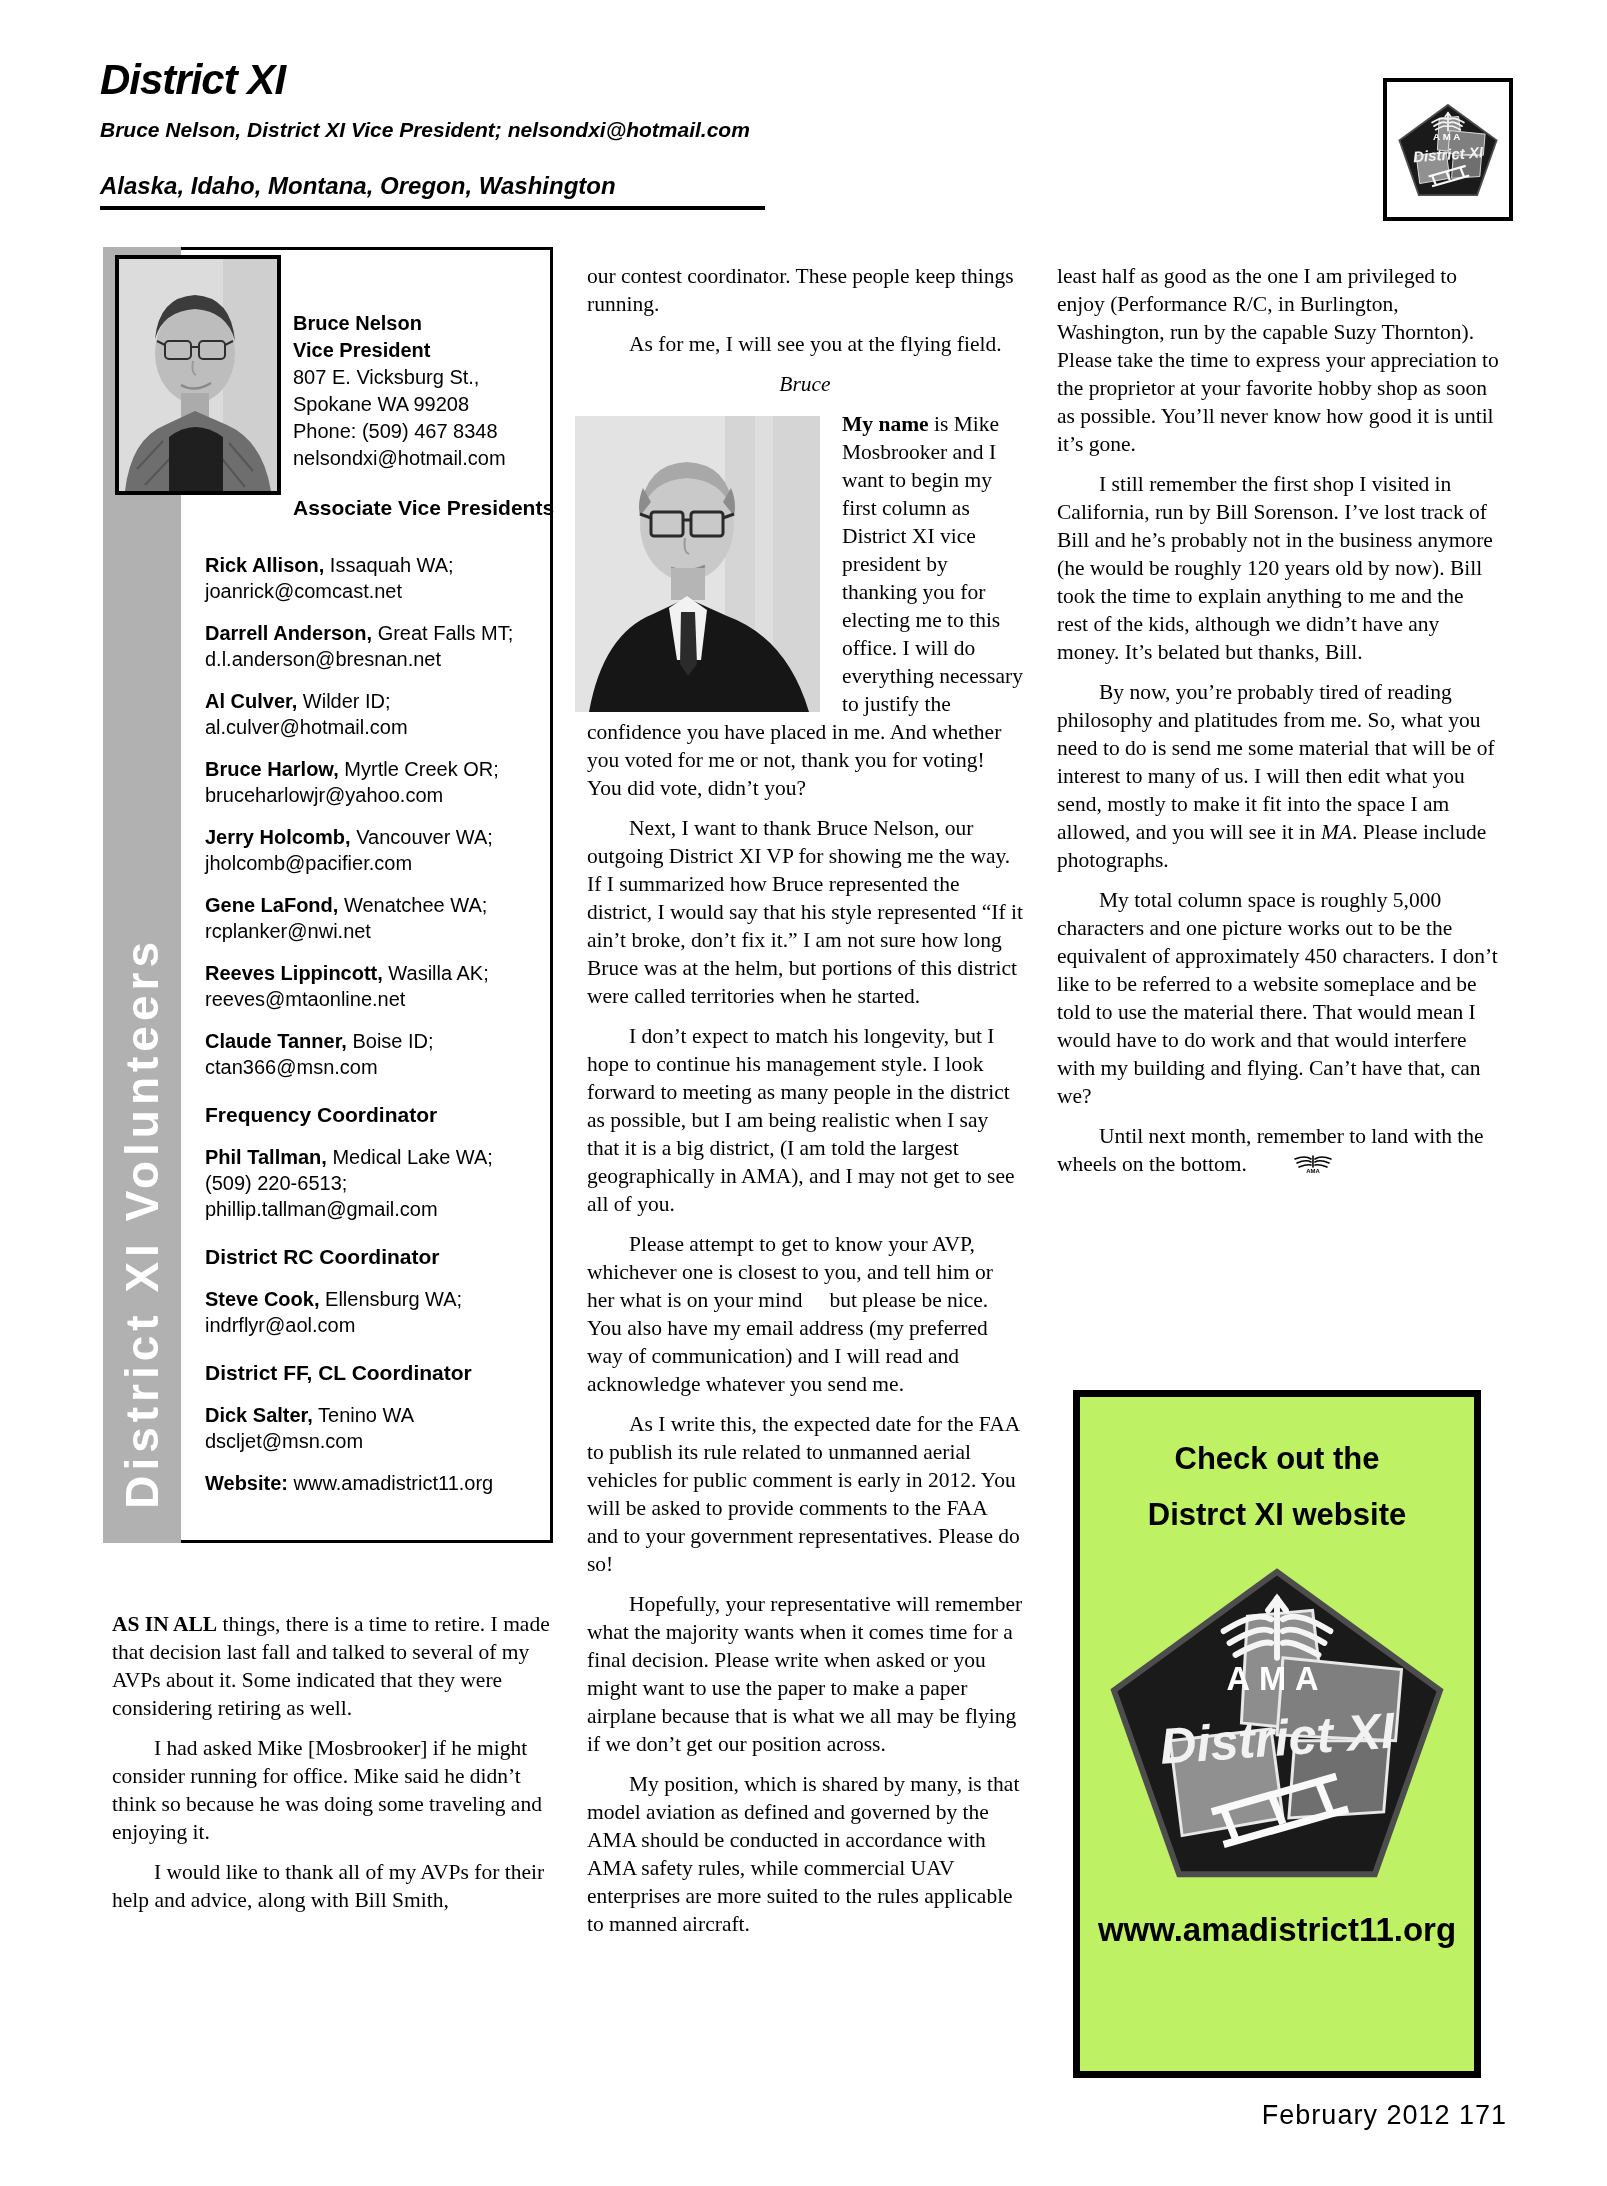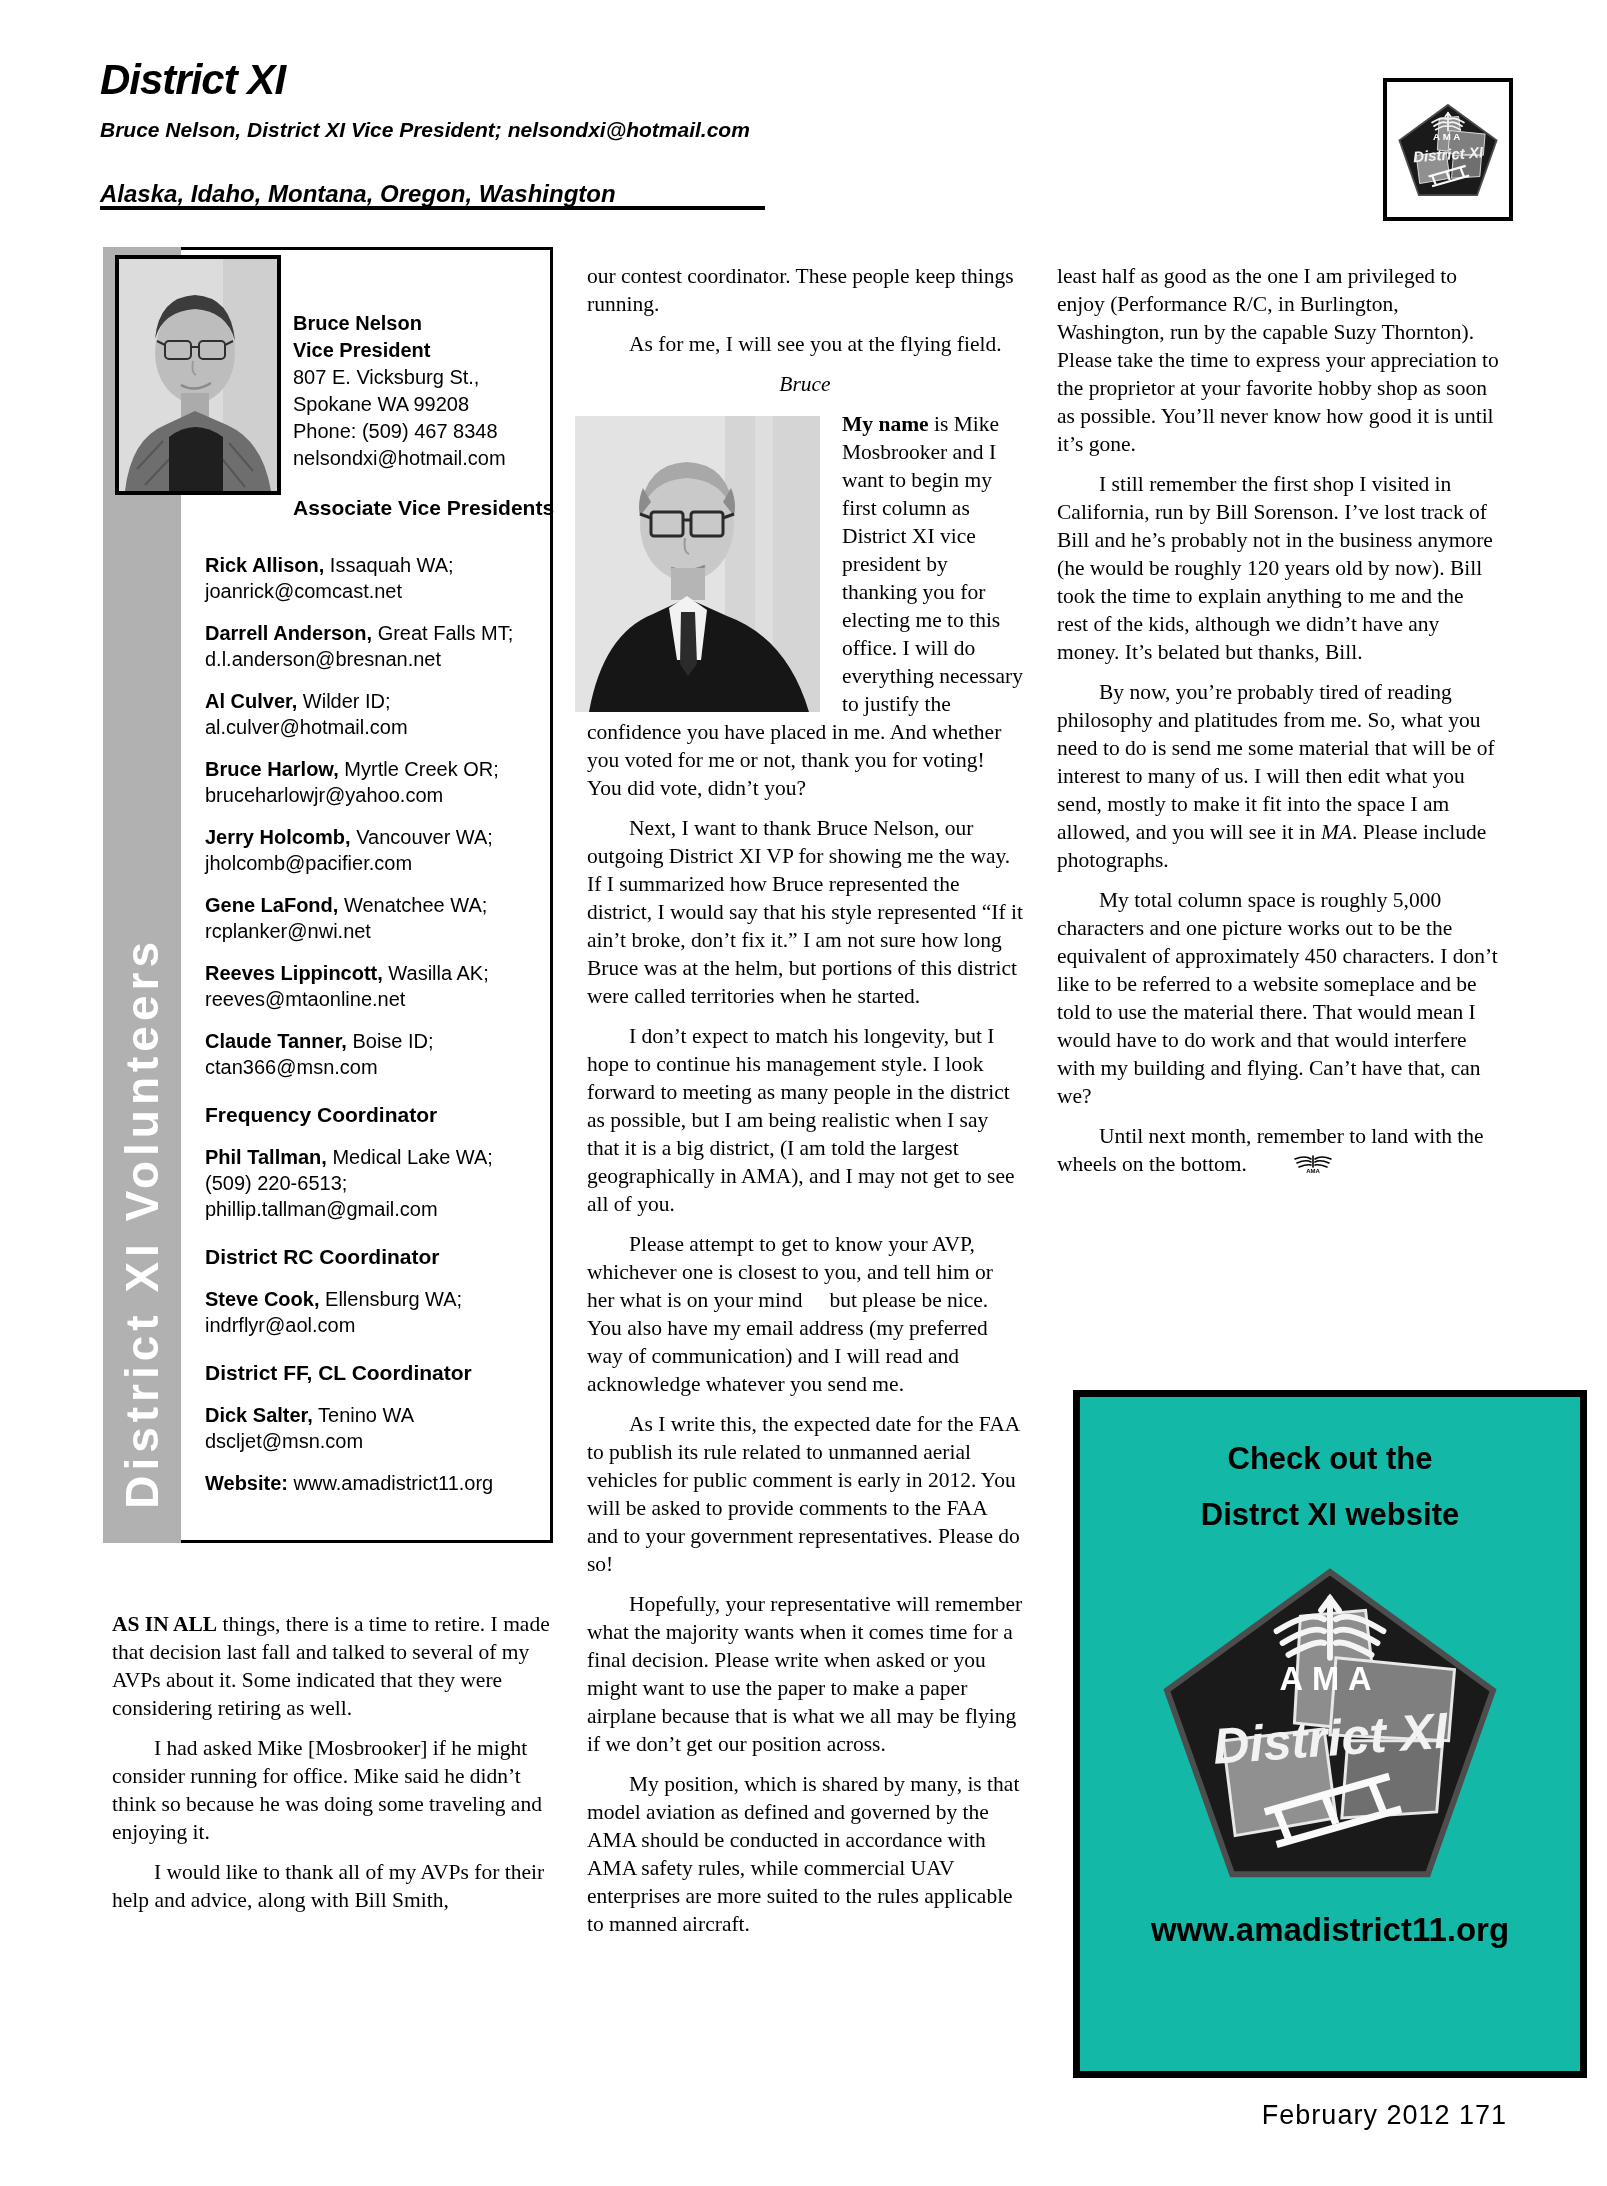--- a/index.html
+++ b/index.html
@@ -4,21 +4,21 @@
 <style>
   html,body{margin:0;padding:0;}
   body{width:1607px;height:2186px;background:#ffffff;position:relative;
        font-family:"Liberation Serif",serif;color:#000;}
   
   .h-title{position:absolute;left:100px;top:56px;font-family:"Liberation Sans",sans-serif;
            font-weight:bold;font-style:italic;font-size:42px;margin:0;letter-spacing:-1px;}
   .h-byline{position:absolute;left:100px;top:118px;font-family:"Liberation Sans",sans-serif;
             font-weight:bold;font-style:italic;font-size:21px;}
   .h-states{position:absolute;left:100px;top:172px;font-family:"Liberation Sans",sans-serif;
-            font-weight:bold;font-style:italic;font-size:24px;margin-top:8px;}
+            font-weight:bold;font-style:italic;font-size:24px;}
   .h-rule{position:absolute;left:100px;top:206px;width:665px;height:4px;background:#000;}
   .logo-box{position:absolute;left:1383px;top:78px;width:122px;height:135px;
             border:4px solid #000;background:#fff;display:flex;align-items:center;justify-content:center;}
   
   .sidebar{position:absolute;left:103px;top:247px;width:450px;height:1296px;
            border:3px solid #000;background:#fff;box-sizing:border-box;}
   .strip{position:absolute;left:-3px;top:-3px;width:78px;height:1296px;background:#b1b1b1;}
   .vert-label{position:absolute;bottom:34px;left:50%;
               transform:translateX(-50%) rotate(180deg);writing-mode:vertical-rl;
               font-family:"Liberation Sans",sans-serif;font-weight:bold;font-size:46px;
@@ -40,22 +40,22 @@
   p.ind{text-indent:42px;}
   .col-left{left:100px;top:1598px;width:462px;}
   .col-mid{left:575px;top:250px;width:460px;}
   .col-right{left:1045px;top:250px;width:467px;}
   .sig{text-align:center;font-style:italic;}
   .mike-photo{float:left;width:245px;height:296px;margin:6px 22px 4px 0;background:#e3e3e3;}
   .mike-photo svg{display:block;}
   .random{margin-top:30px;}
   .wings-inline{display:inline-block;width:42px;height:20px;vertical-align:-3px;margin-left:3px;}
   
-  .web-box{position:absolute;left:1073px;top:1390px;width:514px;height:688px;
-           border:7px solid #000;background:#14b8a6;box-sizing:border-box;text-align:center;}
+  .web-box{position:absolute;left:1073px;top:1390px;width:408px;height:688px;
+           border:7px solid #000;background:#bef264;box-sizing:border-box;text-align:center;}
   .web-title{font-family:"Liberation Sans",sans-serif;font-weight:bold;font-size:31px;
              line-height:56px;margin-top:34px;}
   .web-patch{width:356px;height:332px;margin:14px auto 0 auto;}
   .web-url{font-family:"Liberation Sans",sans-serif;font-weight:bold;font-size:33px;margin-top:18px;}
   
   .footer{position:absolute;right:100px;top:2100px;font-family:"Liberation Sans",sans-serif;
           font-size:27px;letter-spacing:1px;}
   .patch-org{font-family:"Liberation Sans",sans-serif;font-weight:bold;fill:#ffffff;letter-spacing:3px;}
   .patch-dist{font-family:"Liberation Sans",sans-serif;font-weight:bold;font-style:italic;fill:#f2f2f2;}
 </style>

